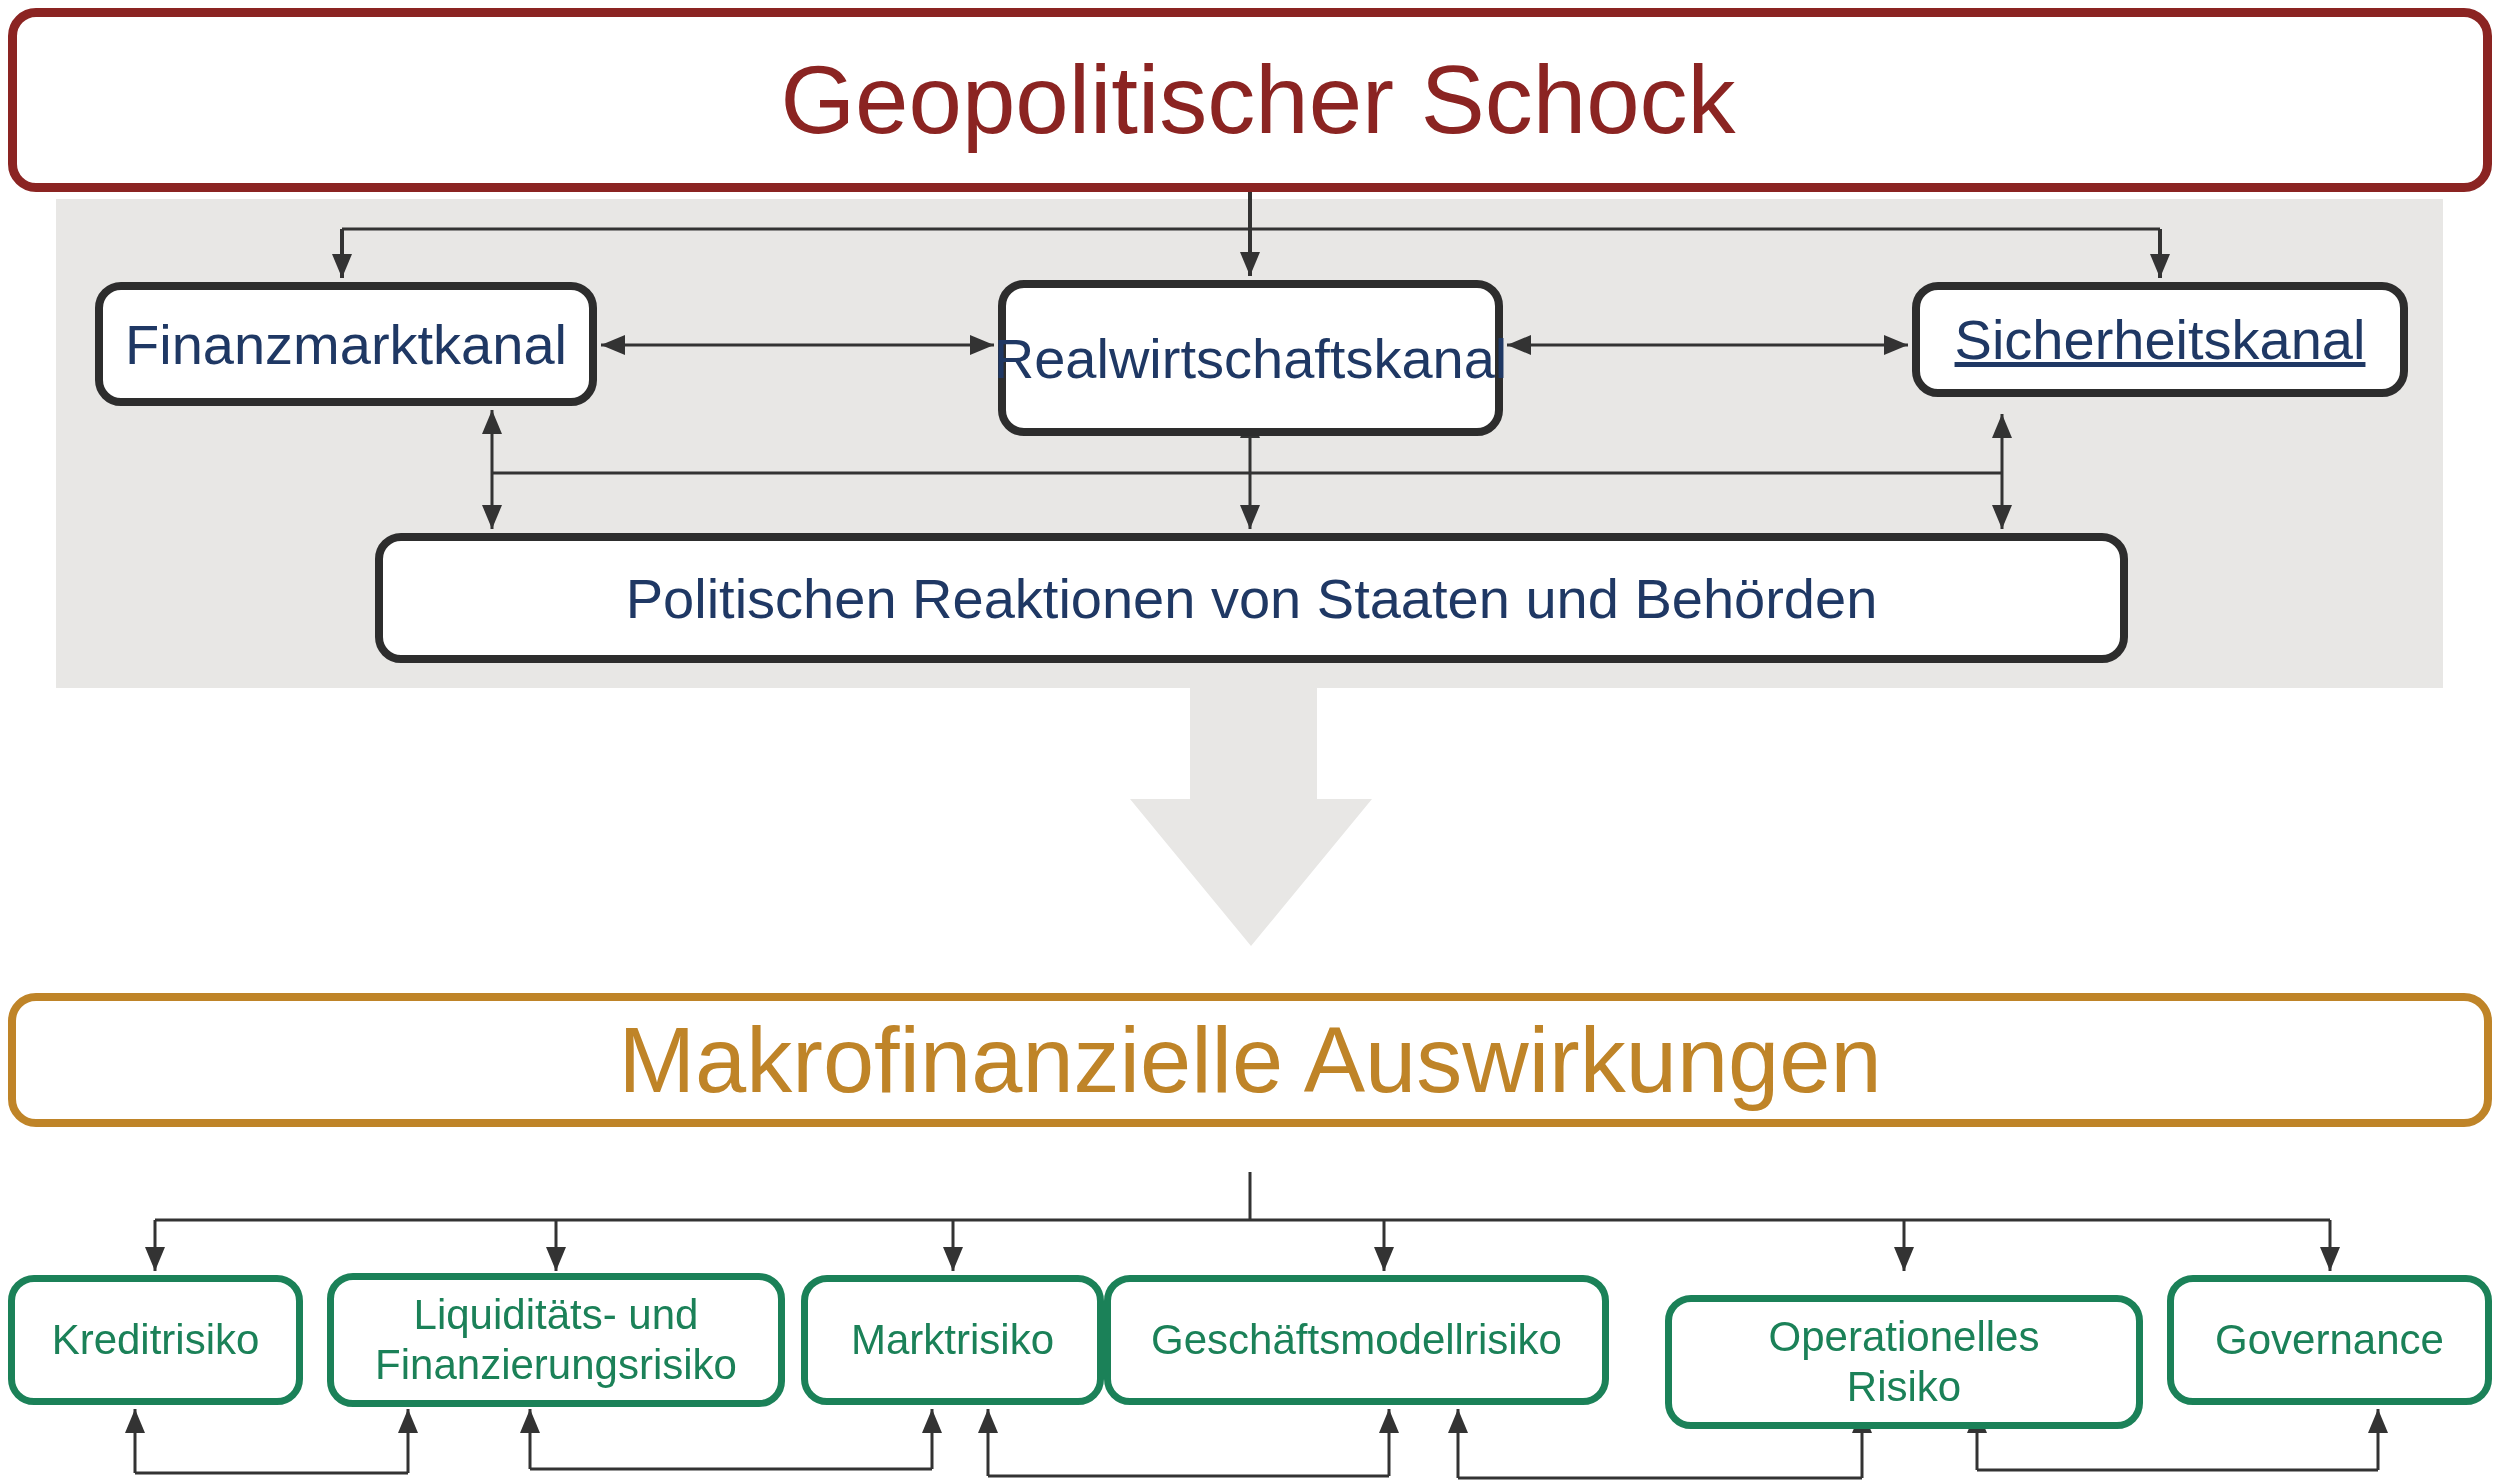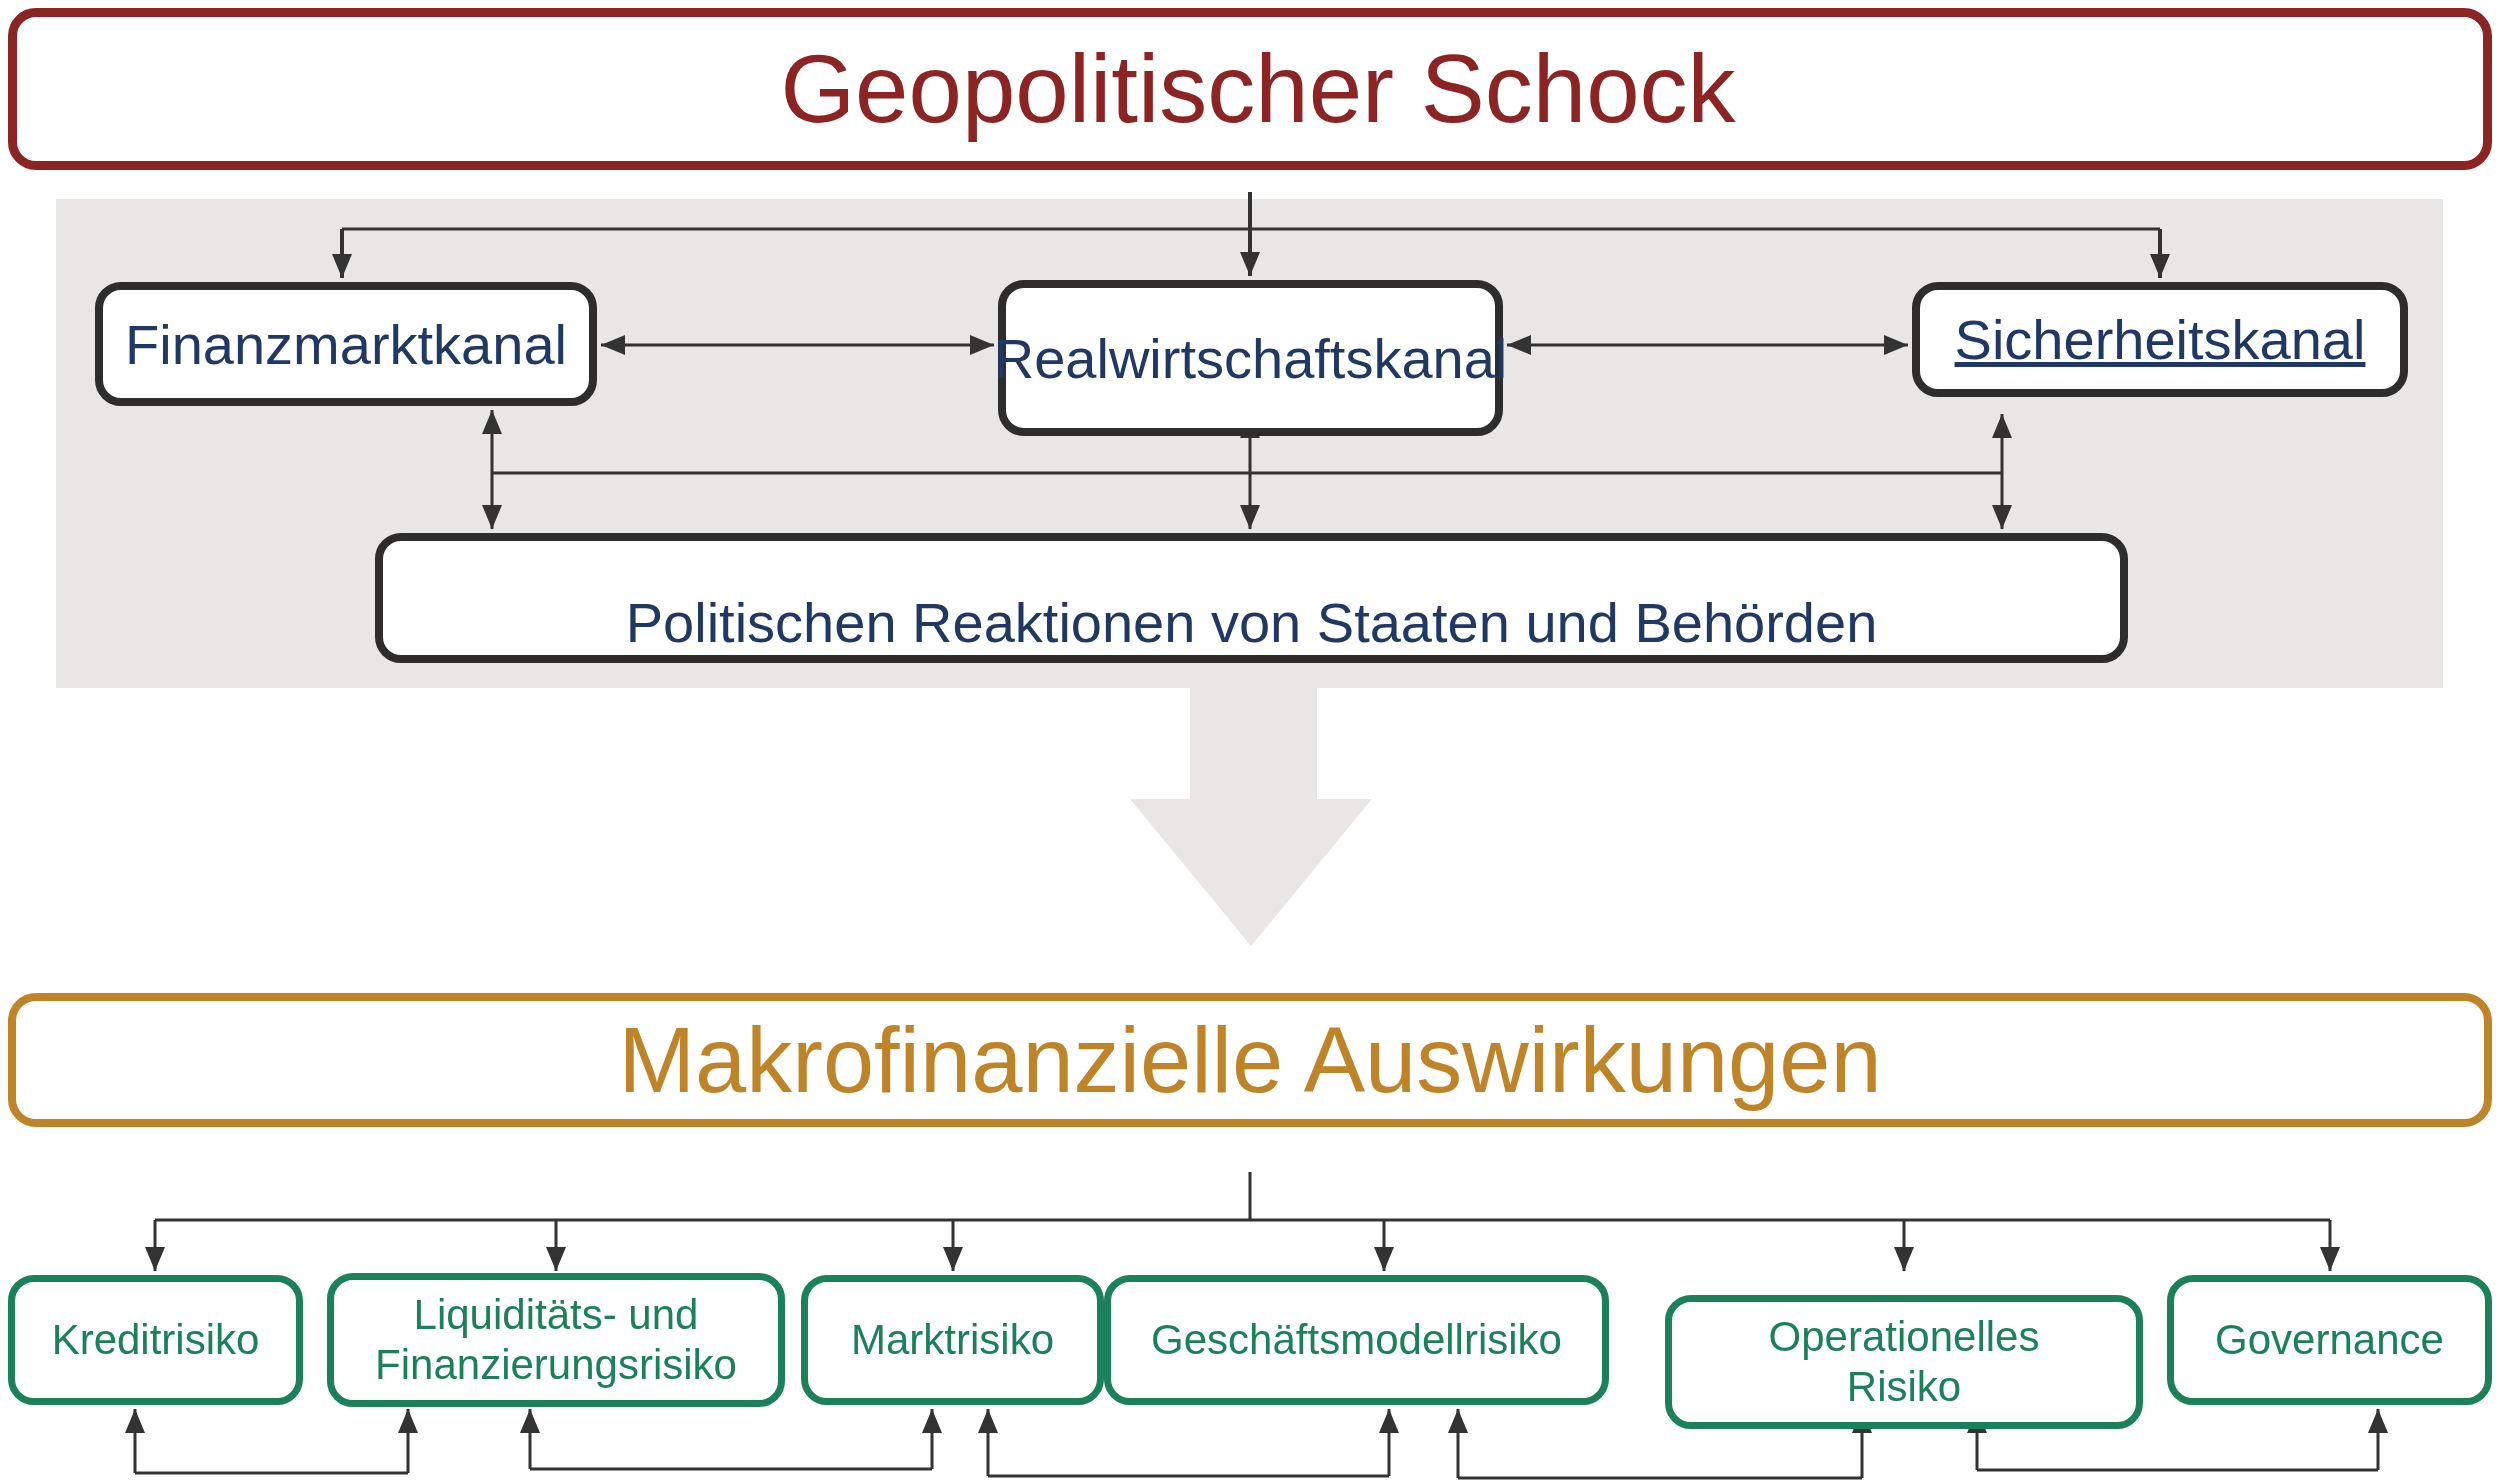--- a/index.html
+++ b/index.html
@@ -17,36 +17,36 @@
     width:2500px;height:1483px;position:relative;overflow:hidden;
     background:var(--background);
     font-family:"Liberation Sans",sans-serif;
   }
   .abs{position:absolute;box-sizing:border-box;}
   .node{
     display:flex;align-items:center;justify-content:center;text-align:center;
     background:#FFFFFF;
   }
   #shock-box{
-    left:8px;top:8px;width:2484px;height:162px;
+    left:8px;top:8px;width:2484px;height:184px;
     border:9px solid var(--shock-red);border-radius:28px;
     color:var(--shock-red);font-size:96px;z-index:2;padding-left:16px;
   }
   #panel{
     left:56px;top:199px;width:2387px;height:489px;
     background:var(--panel-gray);z-index:0;
   }
   .channel{
     border:8px solid var(--node-border);border-radius:26px;
     color:var(--channel-navy);font-size:56px;z-index:2;
   }
   #ch-finanz{left:95px;top:282px;width:502px;height:124px;}
   #ch-real{left:998px;top:280px;width:505px;height:156px;}
   #ch-sicher{left:1912px;top:282px;width:496px;height:115px;text-decoration:underline;}
-  #ch-policy{left:375px;top:533px;width:1753px;height:130px;align-items:flex-end;}
+  #ch-policy{left:375px;top:533px;width:1753px;height:130px;}
   #macro-box{
     left:8px;top:993px;width:2484px;height:134px;
     border:8px solid var(--macro-orange);border-radius:28px;
     color:var(--macro-orange);font-size:92px;z-index:2;
   }
   .risk{
     border:7px solid var(--risk-green);border-radius:26px;
     color:var(--risk-green);font-size:42px;line-height:1.18;z-index:2;
     padding:0 8px;
   }

